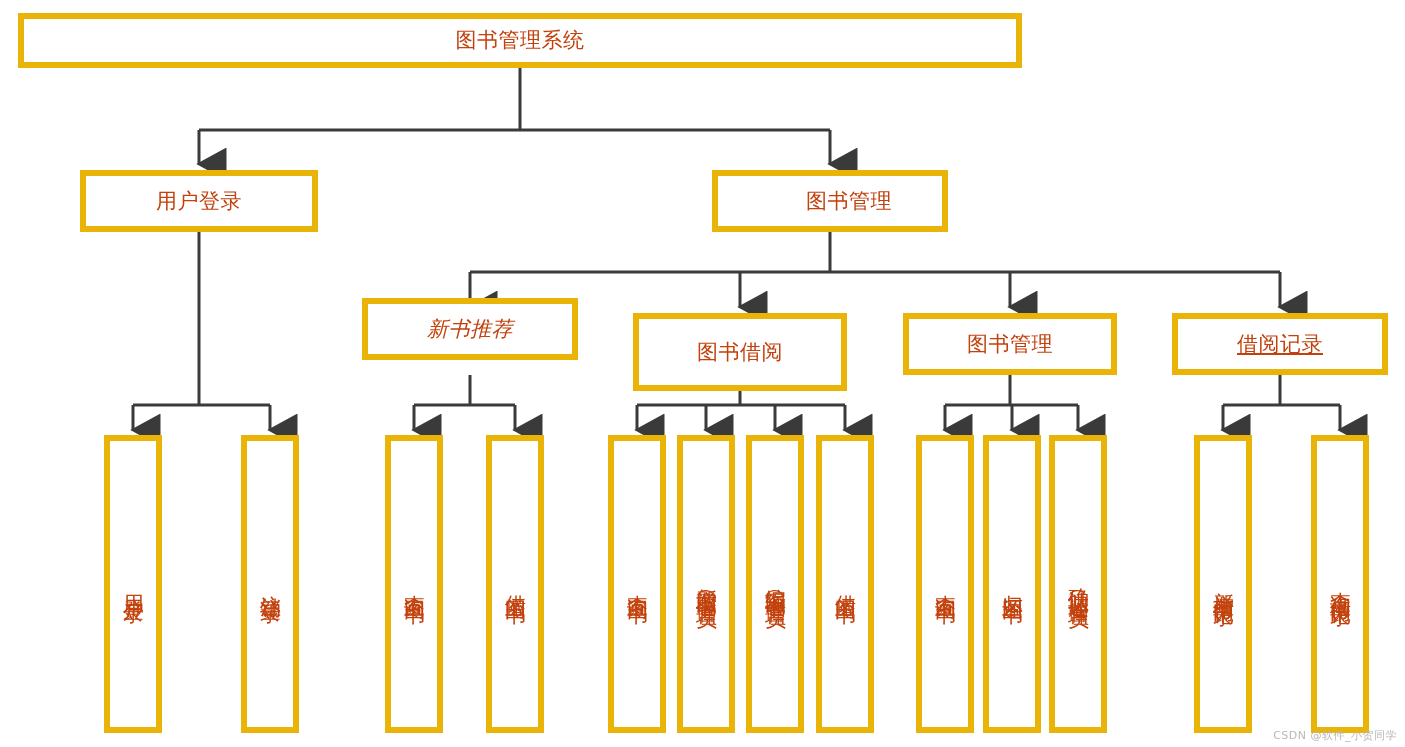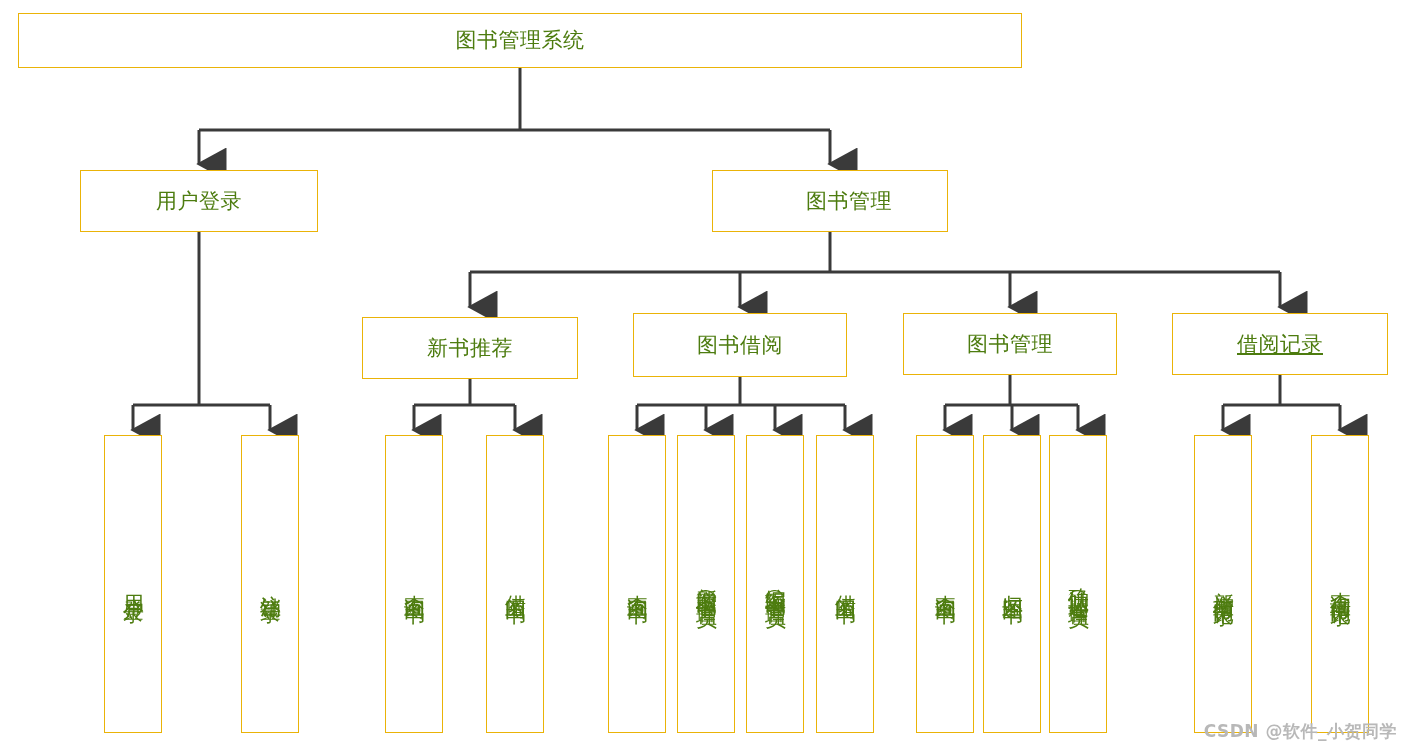--- a/index.html
+++ b/index.html
@@ -23,25 +23,25 @@
     left: 0;
     top: 0;
     width: 1405px;
     height: 747px;
     pointer-events: none;
   }
   .node {
     position: absolute;
     box-sizing: border-box;
     background: #ffffff;
-    border: 1px solid #eab308;
+    border: 6px solid #eab308;
     display: flex;
     align-items: center;
     justify-content: center;
-    color: #4d7c0f;
+    color: #c2410c;
     line-height: 1.18;
   }
   .node-h {
     font-size: 21px;
     letter-spacing: 0.5px;
     white-space: nowrap;
   }
   .node-v {
     writing-mode: vertical-rl;
     text-orientation: upright;
@@ -55,25 +55,24 @@
   .node-v > span {
     writing-mode: vertical-rl;
     text-orientation: upright;
     display: block;
     max-height: 100%;
   }
   #watermark {
     position: absolute;
     right: 8px;
     bottom: 4px;
-    font-size: 17px;
+    font-size: 11px;
     color: #b8b8b8;
     white-space: nowrap;
     letter-spacing: 0.5px;
-    font-weight: bold;
   }
 </style>
 </head>
 <body>
 
 <div id="diagram-root">
 
   <svg id="edge-layer" viewBox="0 0 1405 747" width="1405" height="747" xmlns="http://www.w3.org/2000/svg">
     <defs>
       <marker id="arrow" viewBox="0 0 12 12" refX="6" refY="10" markerWidth="11" markerHeight="11" orient="auto-start-reverse">
@@ -124,23 +123,23 @@
       <path d="M 1340 405 L 1340 430" marker-end="url(#arrow)"></path>
     </g>
   </svg>
 
   <div class="node node-h" style="left:18px; top:13px; width:1004px; height:55px;">图书管理系统</div>
 
   <div class="node node-h" style="left:80px; top:170px; width:238px; height:62px;">用户登录</div>
 
   <div class="node node-h" style="left:712px; top:170px; width:236px; height:62px;padding-left:38px;">图书管理</div>
 
-  <div class="node node-h" style="left:362px; top:317px; width:216px; height:62px;">新书推荐</div>
+  <div class="node node-h" style="left:362px; top:298px; width:216px; height:62px;font-style:italic;">新书推荐</div>
 
-  <div class="node node-h" style="left:633px; top:313px; width:214px; height:64px;">图书借阅</div>
+  <div class="node node-h" style="left:633px; top:313px; width:214px; height:78px;">图书借阅</div>
 
   <div class="node node-h" style="left:903px; top:313px; width:214px; height:62px;">图书管理</div>
 
   <div class="node node-h" style="left:1172px; top:313px; width:216px; height:62px;text-decoration:underline;">借阅记录</div>
 
   <div class="node node-v" style="left:104px; top:435px; width:58px; height:298px;">
     <span>用户登录</span>
   </div>
 
   <div class="node node-v" style="left:241px; top:435px; width:58px; height:298px;">

